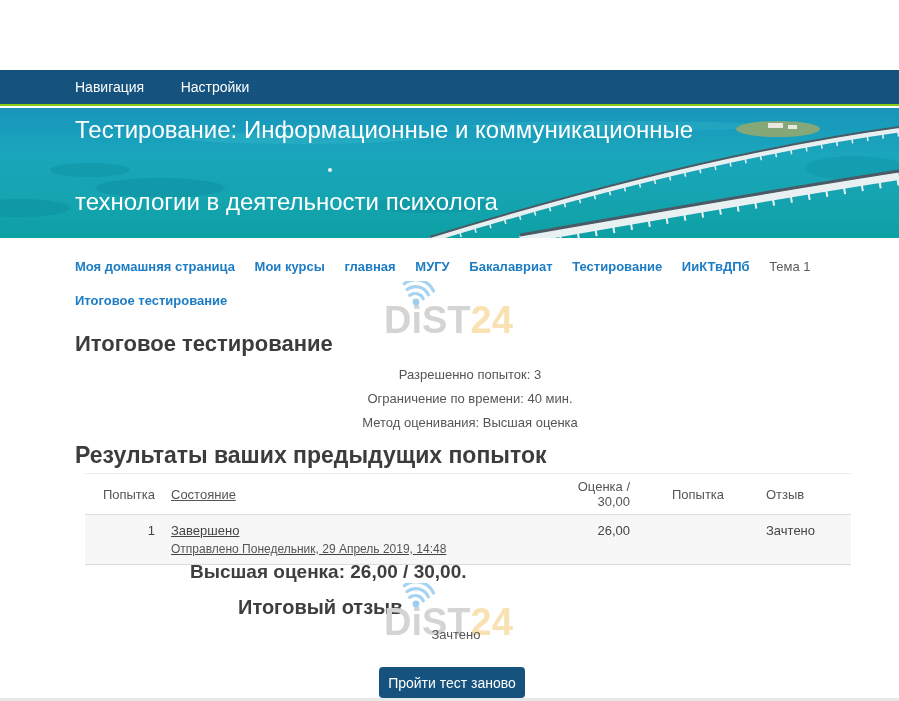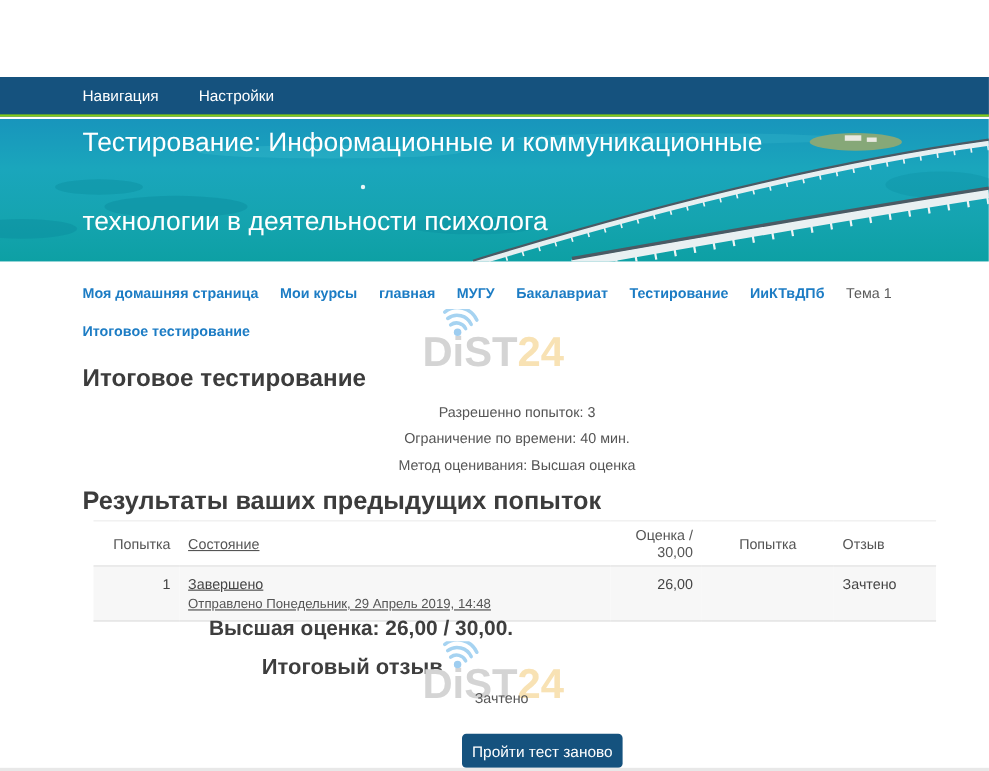--- a/index.html
+++ b/index.html
@@ -64,21 +64,21 @@
   .col-feedback { text-align:left; }
   .state-detail { font-size:12px; color:#555; margin-top:4px; }
 
   .best-grade { position:absolute; left:190px; top:561px; font-size:19px; font-weight:700; color:#3e3e3e; }
   .final-feedback-heading { position:absolute; left:190px; top:596px; font-size:20px; font-weight:700; color:#3e3e3e;margin-left:48px; }
   .final-feedback-value { position:absolute; left:382px; top:627px; width:148px;
                           text-align:center; font-size:13px; color:#555; }
 
   .btn-retake { position:absolute; left:379px; top:667px; width:146px; height:31px;
                 background:#15527e; color:#fff; border:none; border-radius:4px;
-                font-size:14px; font-family:"Liberation Sans", sans-serif; cursor:pointer;margin-left:41px; }
+                font-size:14px; font-family:"Liberation Sans", sans-serif; cursor:pointer; }
   .footer-strip { position:absolute; left:0; bottom:0; width:899px; height:3px; background:#e8e8e8; }
 </style>
 </head>
 <body>
 
 <div id="page">
 
 
   <nav class="navbar">
     <span class="nav-item">Навигация</span>

